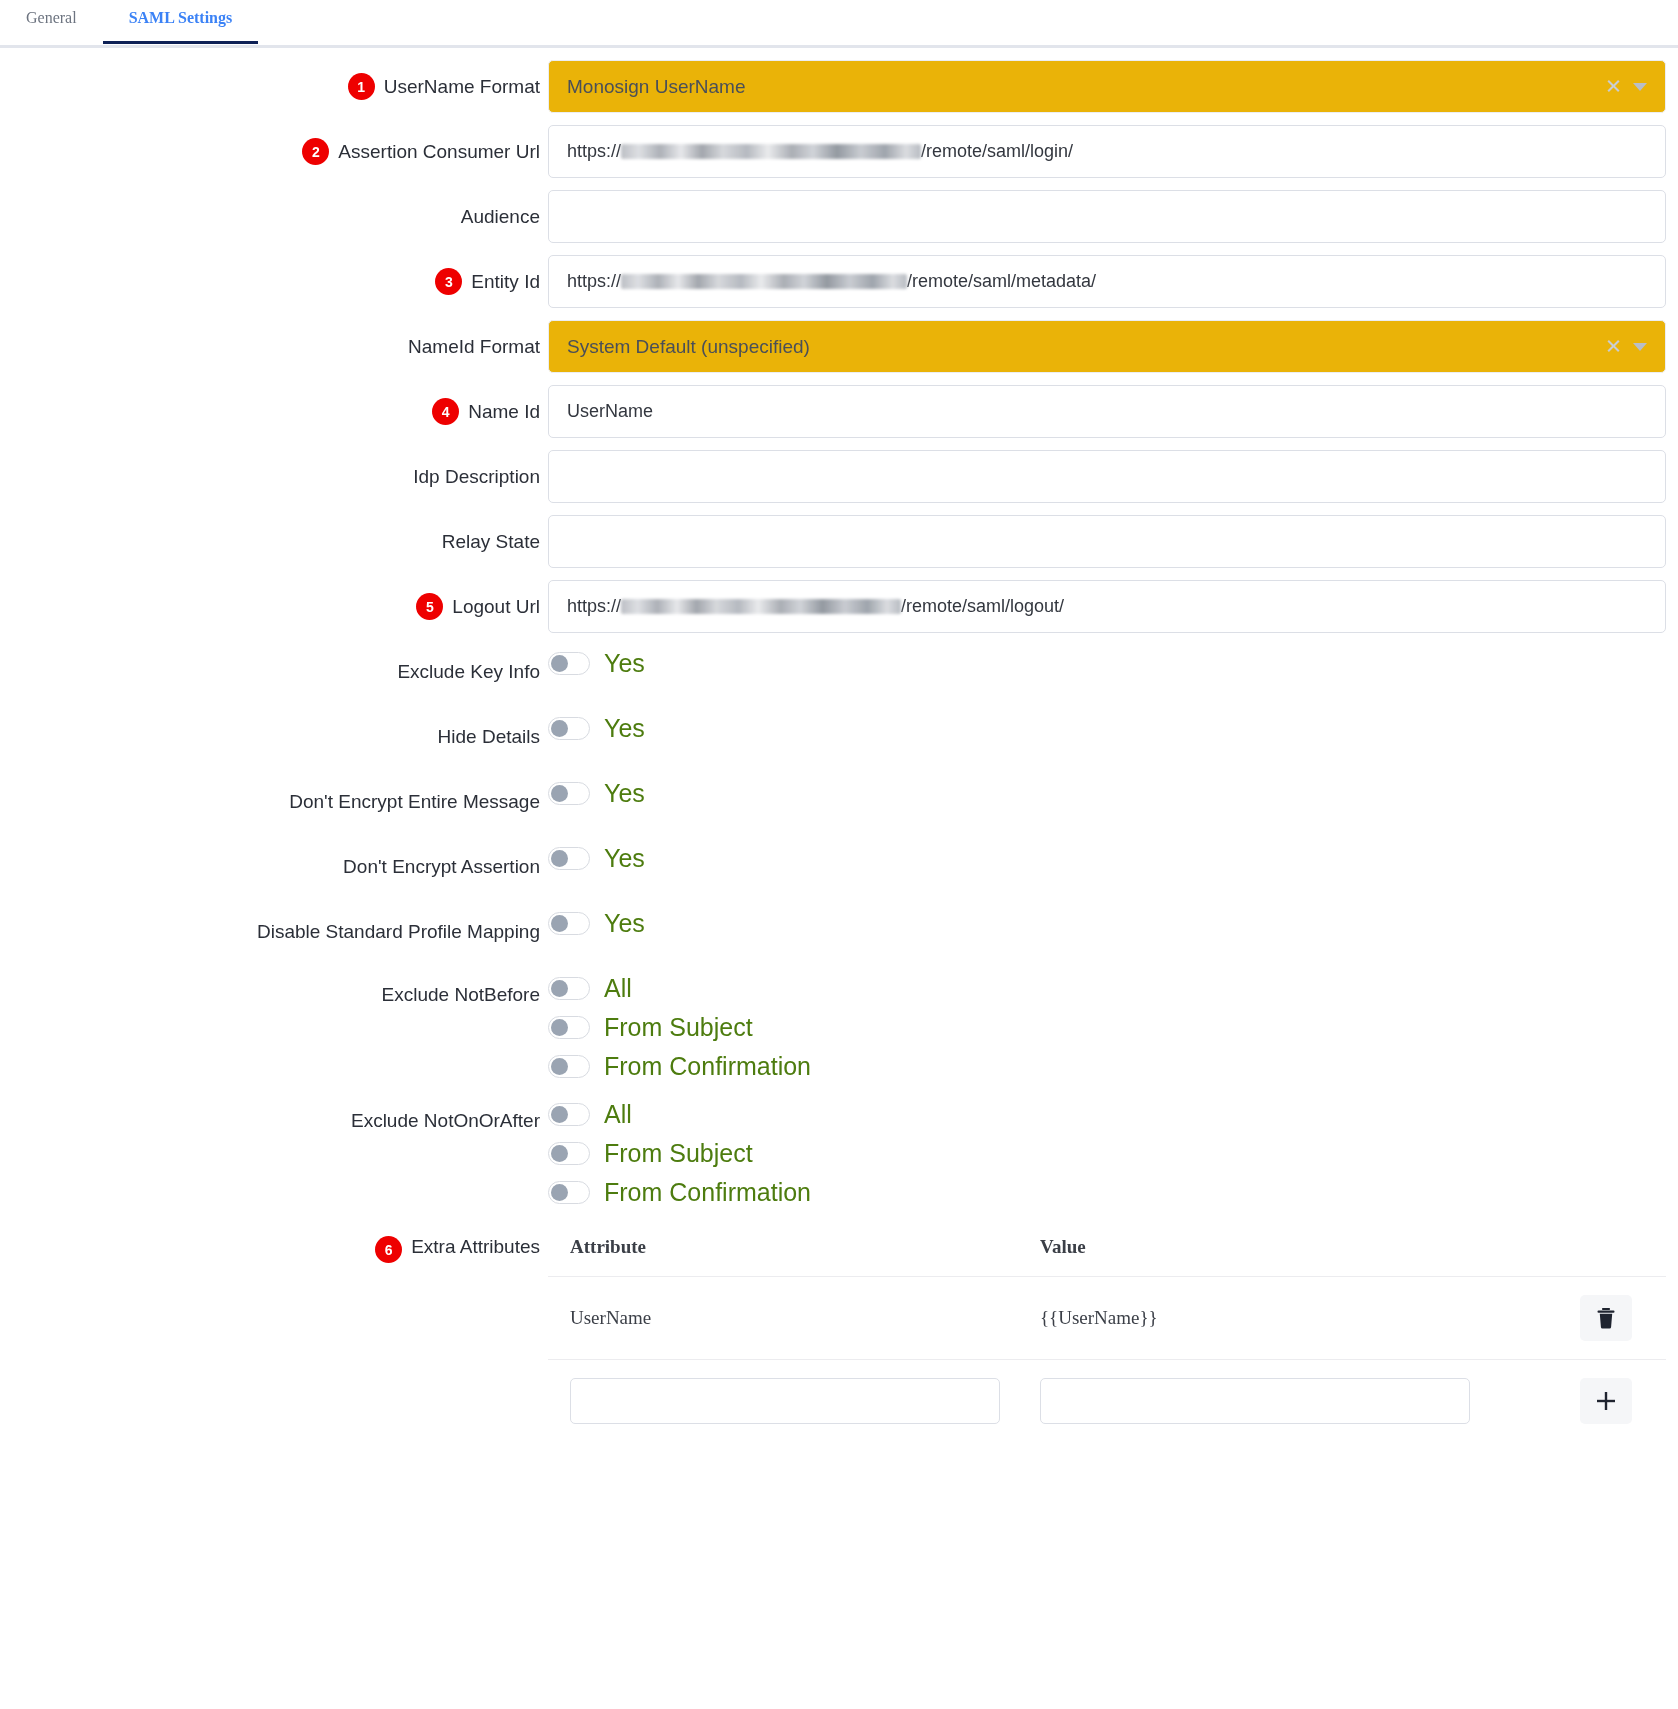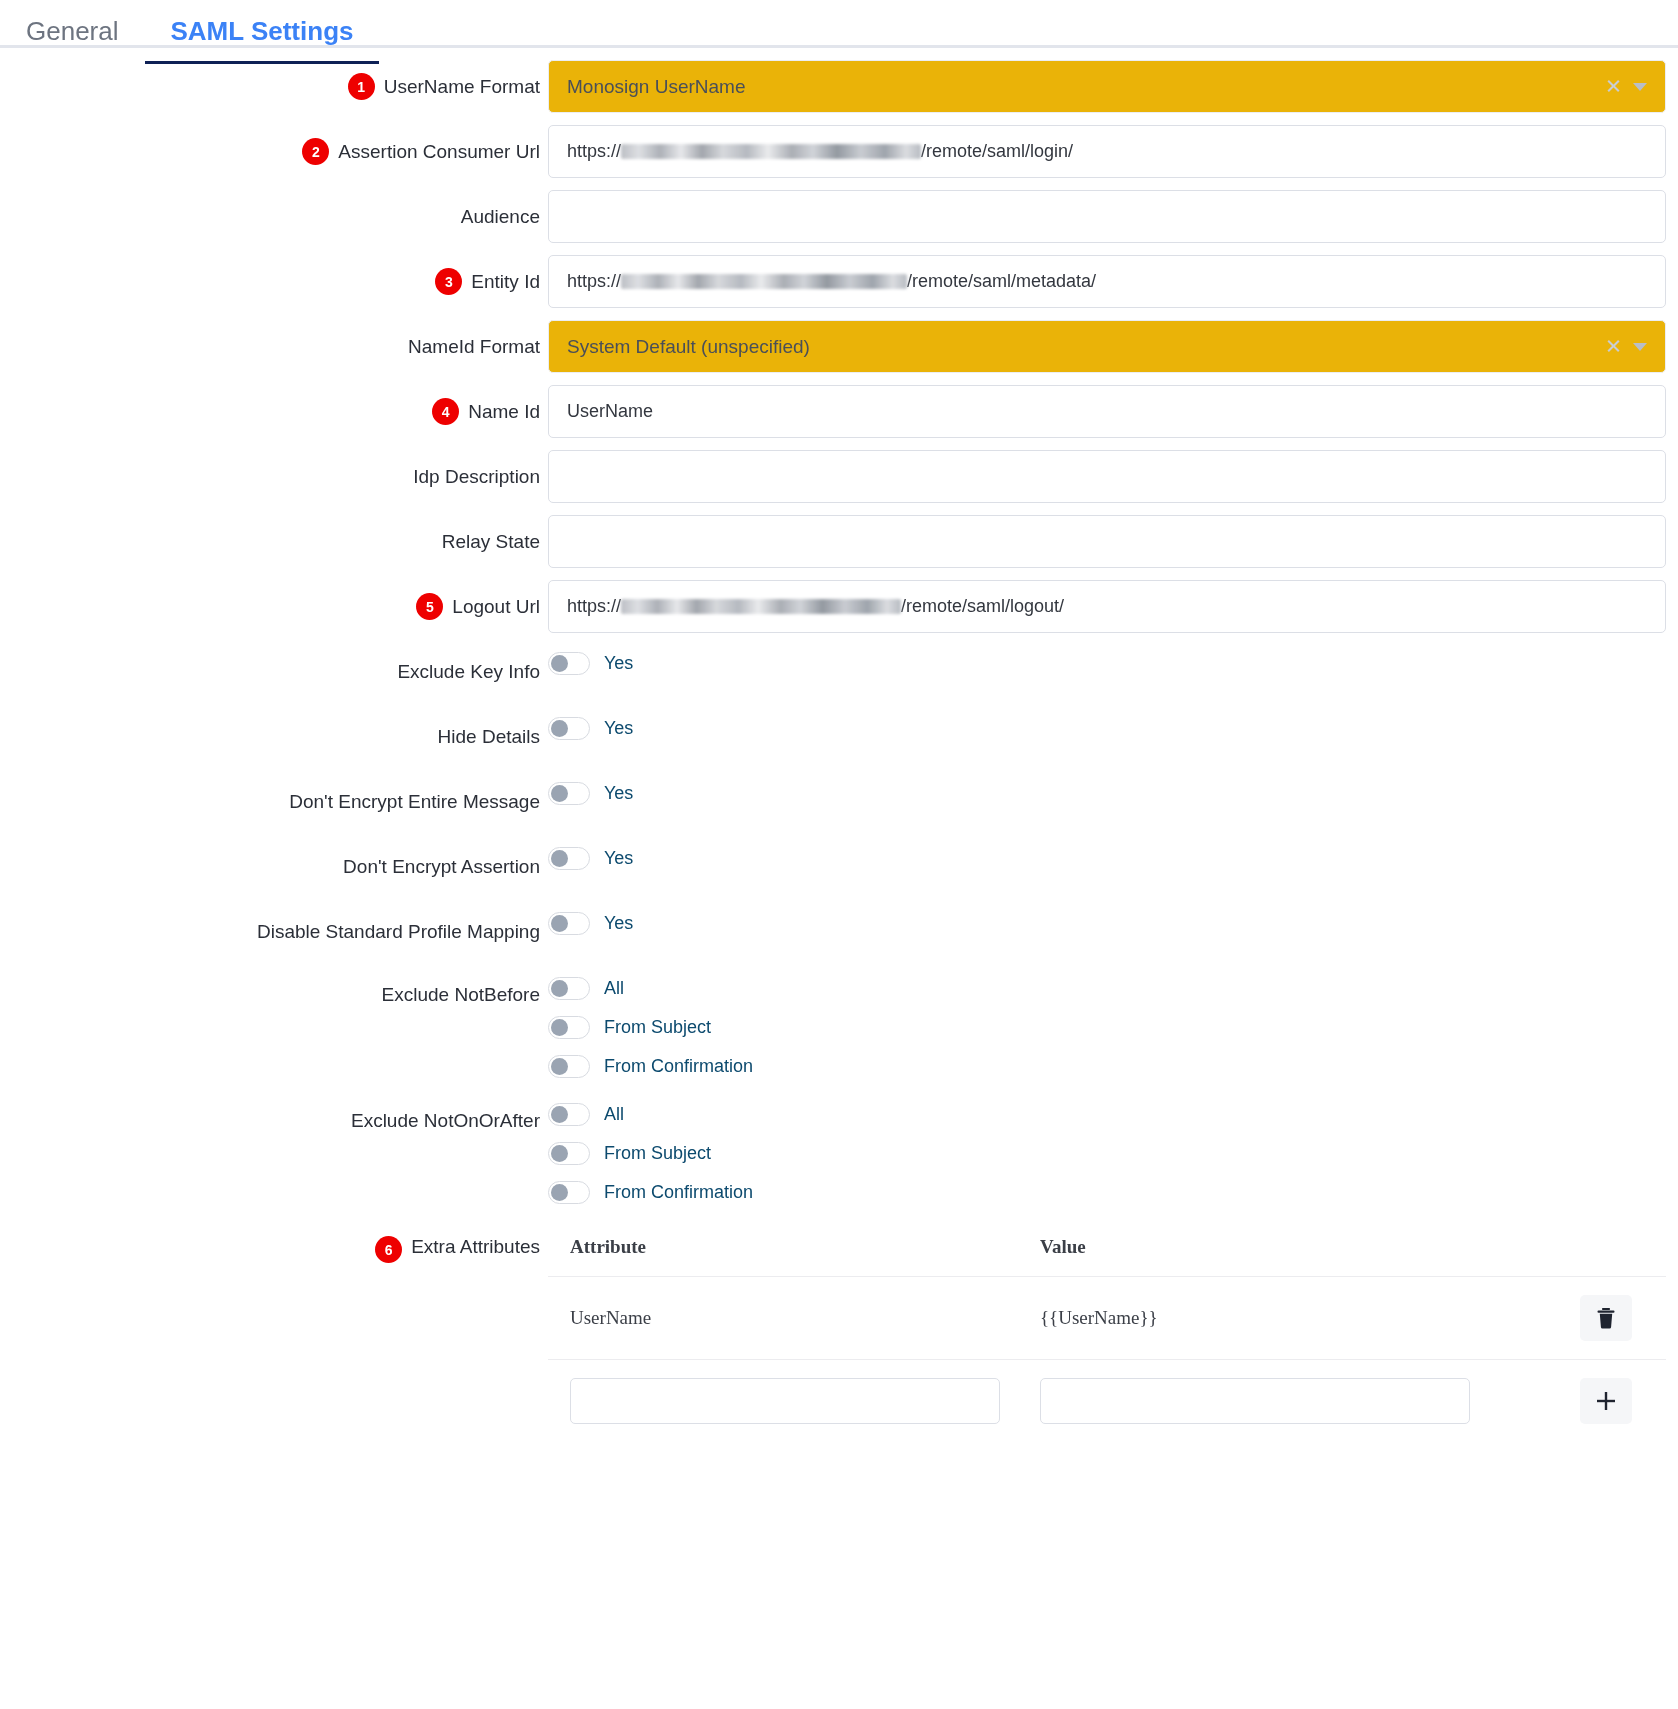--- a/index.html
+++ b/index.html
@@ -18,27 +18,27 @@
   
   .tabbar {
     position: relative;
     height: 48px;
     display: flex;
     align-items: flex-start;
     border-bottom: 3px solid #e2e5ec;
   }
   .tab {
     position: relative;
-    padding: 16px 26px 14px 26px;
-    font-size: 26px;
+    padding: 8px 26px 14px 26px;
+    font-size: 16px;
     line-height: 1.2;
     cursor: pointer;
     background: transparent;
     border: none;
-    font-family: Liberation Sans, sans-serif;
+    font-family: Liberation Serif, serif;
   }
   .tab.inactive { color: #6d7480; }
   .tab.active { color: #3b82f6; font-weight: 600; }
   .tab.active::after {
     content: "";
     position: absolute;
     left: 0; right: 0;
     bottom: -3px;
     height: 3px;
     background: #0e2156;
@@ -177,22 +177,22 @@
     cursor: pointer;
   }
   .toggle .knob {
     position: absolute;
     top: 2px; left: 2px;
     width: 17px; height: 17px;
     border-radius: 50%;
     background: #9aa4b2;
   }
   .toggle-label {
-    font-size: 18px;
-    color: #0c4a6e;
+    font-size: 25px;
+    color: #4d7c0f;
   }
 
   
   .attr-table { width: 100%; font-family: Liberation Serif, serif; }
   .attr-head {
     display: flex;
     padding: 14px 0 18px 22px;
     font-size: 18px;
     font-weight: bold;
     color: #2c3550;

